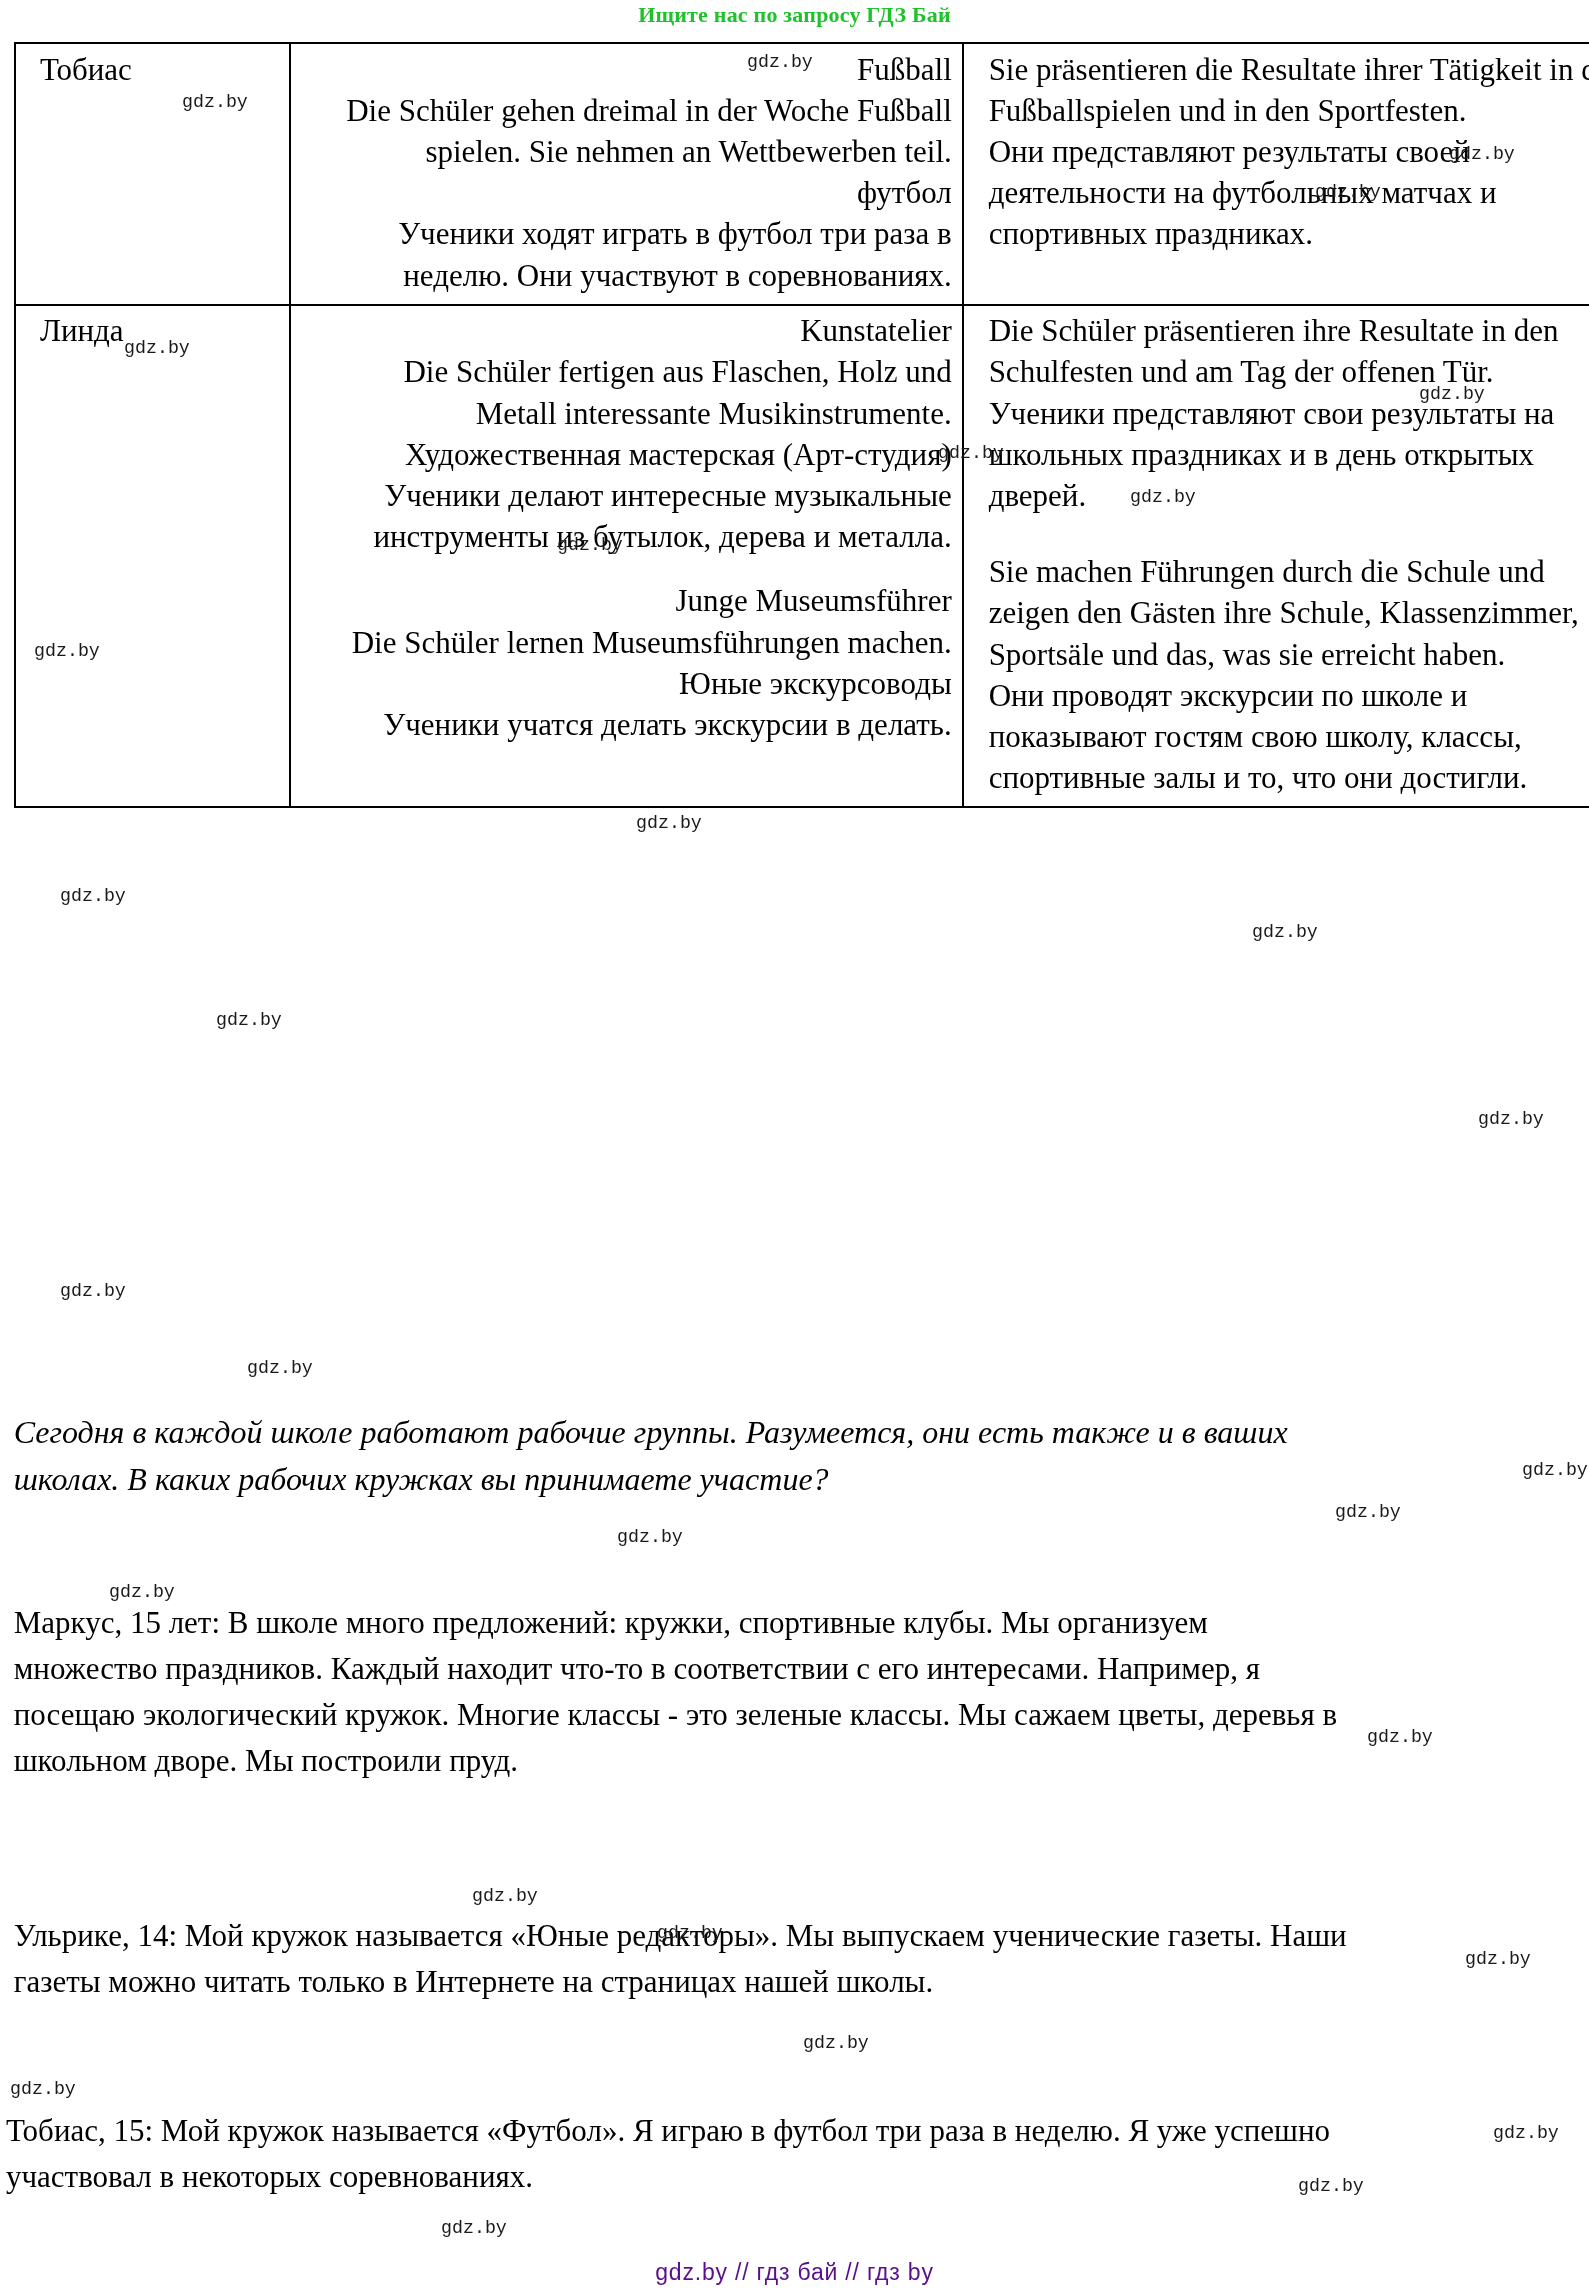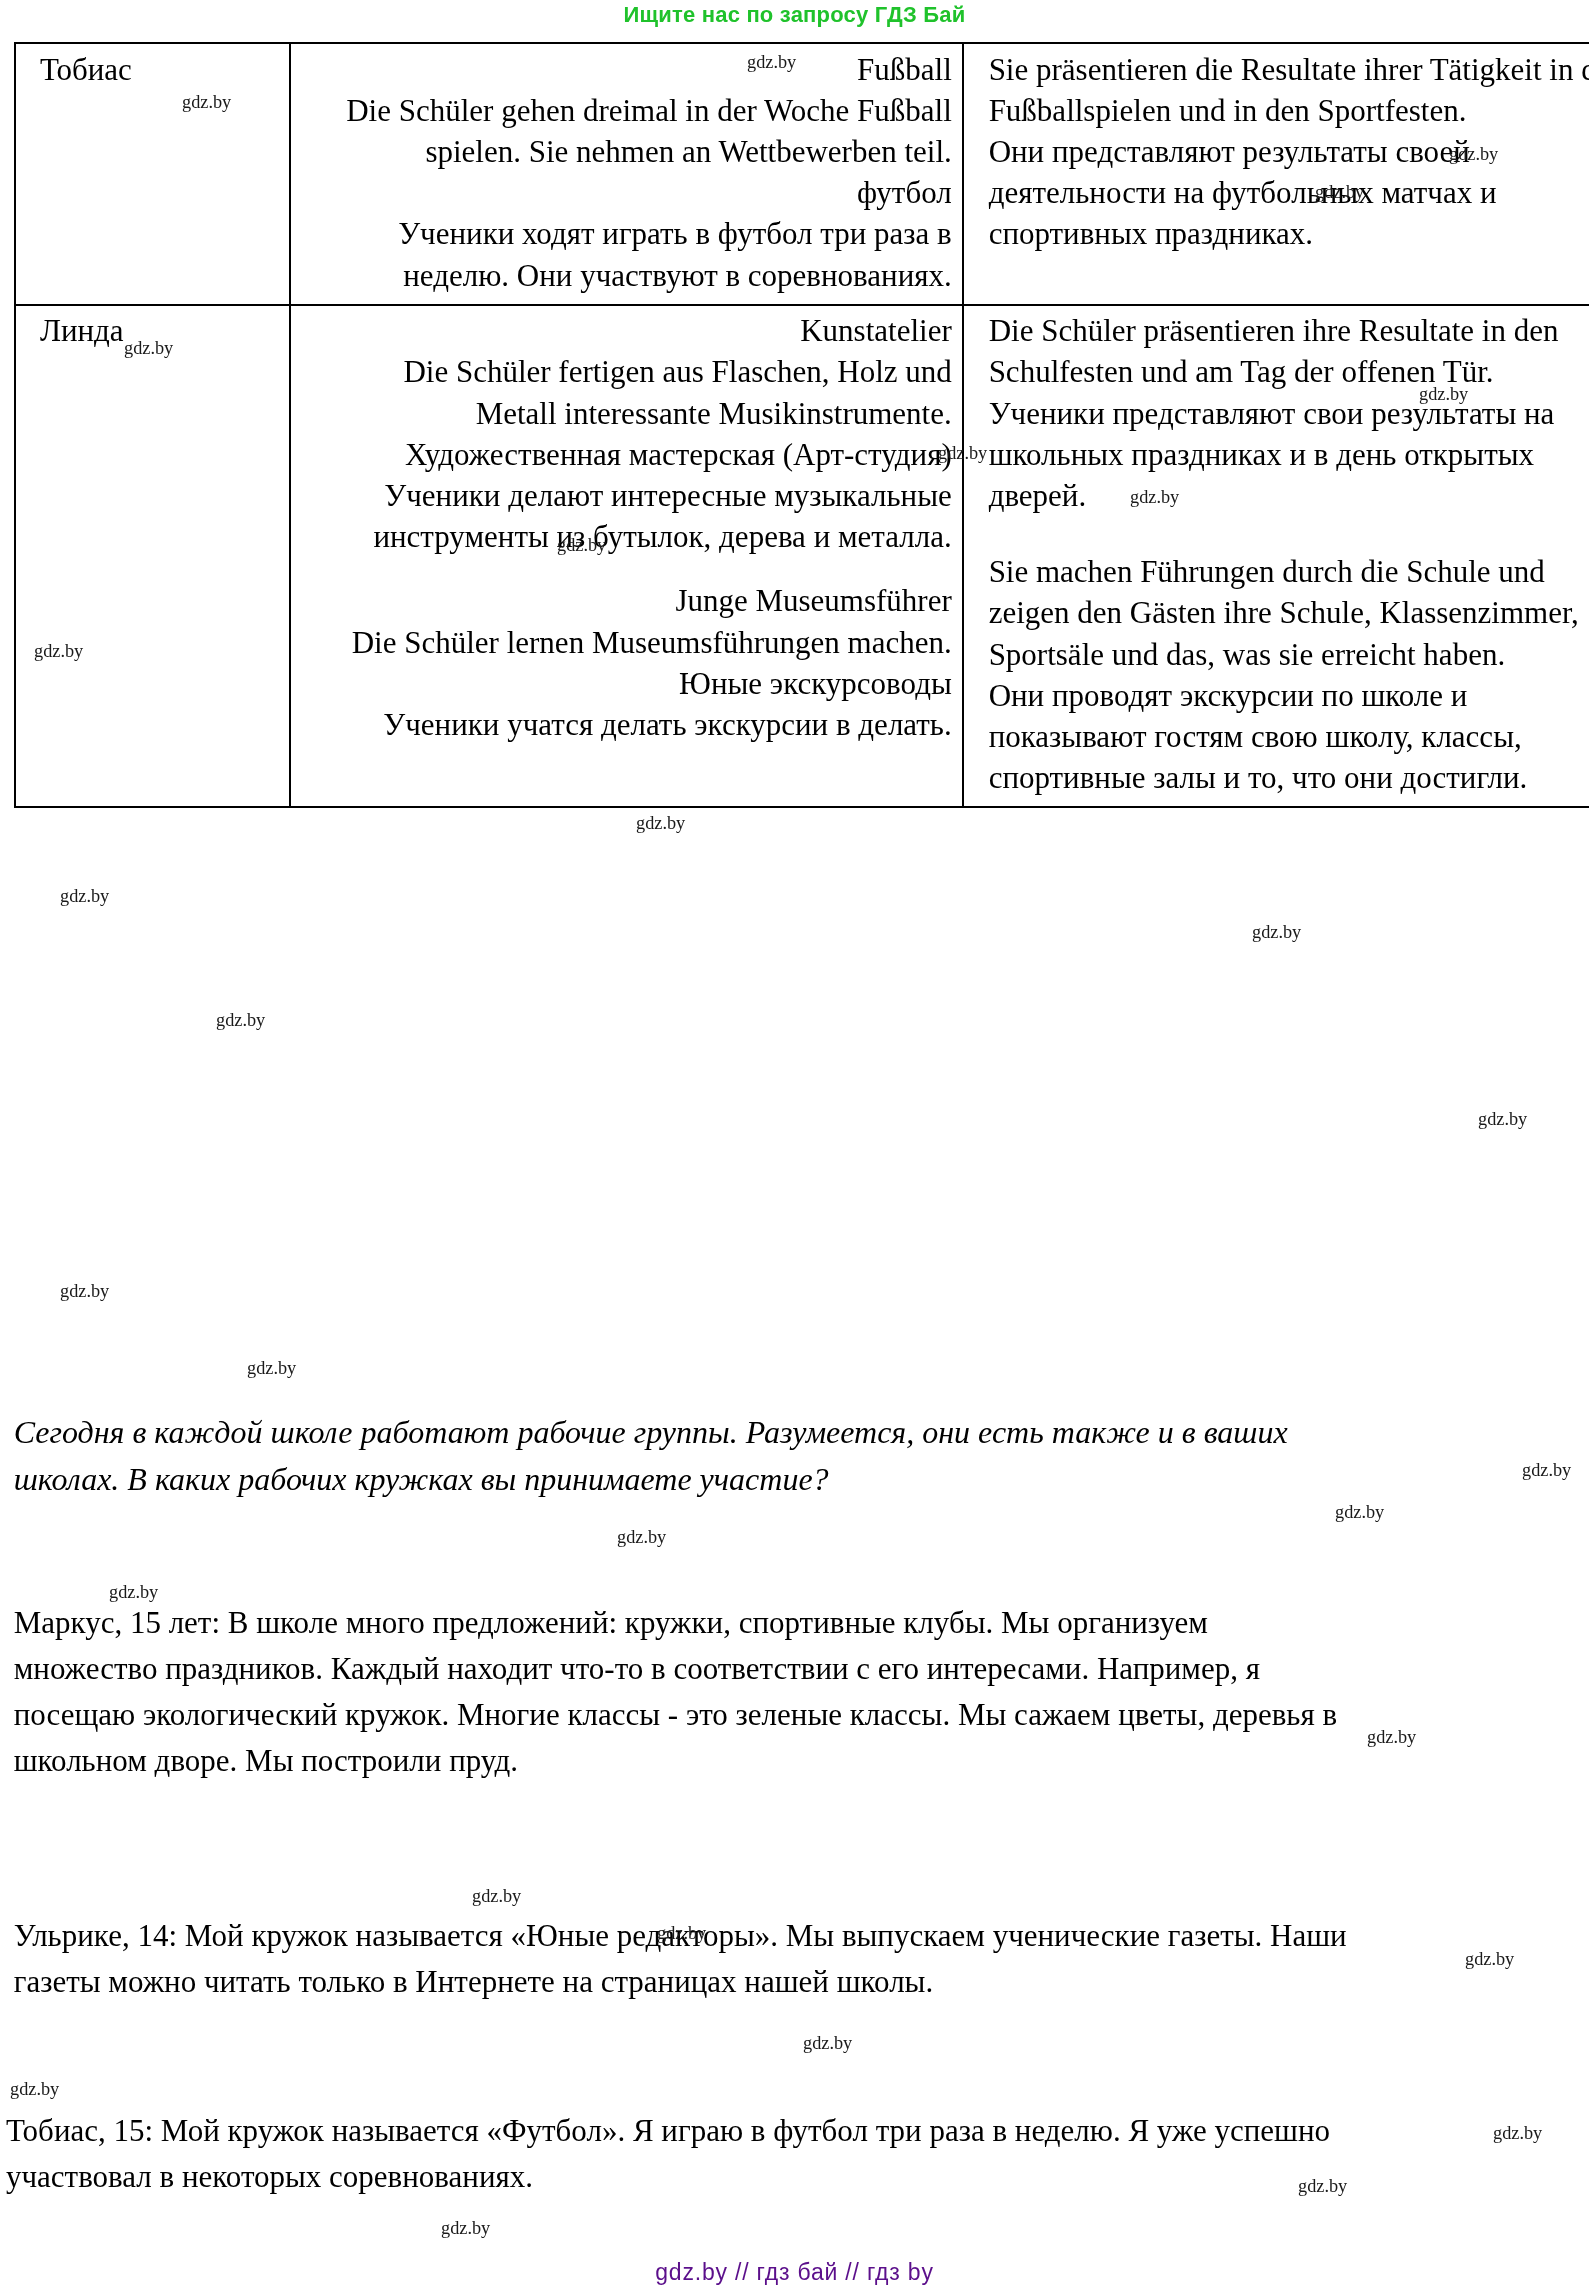--- a/index.html
+++ b/index.html
@@ -16,21 +16,21 @@
     overflow: hidden;
   }
 
   
   .header-banner {
     position: absolute;
     top: 1.5px;
     left: 0;
     width: 1589px;
     text-align: center;
-    font-family: Liberation Sans, sans-serif;
+    font-family: Liberation Serif, serif;
     font-weight: bold;
     font-size: 22px;
     color: #1fc22b;
     letter-spacing: 0.2px;
   }
 
   
   .vocab-table {
     position: absolute;
     left: 13.7px;
@@ -60,21 +60,21 @@
     line-height: 1.48;
   }
   .para.italic {
     font-style: italic;
     font-size: 32px;
   }
 
   
   .wm {
     position: absolute;
-    font-family: Liberation Serif, serif;
+    font-family: Liberation Mono, monospace;
     font-size: 18.3px;
     color: #1a1a1a;
     white-space: nowrap;
     pointer-events: none;
   }
 
   
   .footer {
     position: absolute;
     left: 0;

